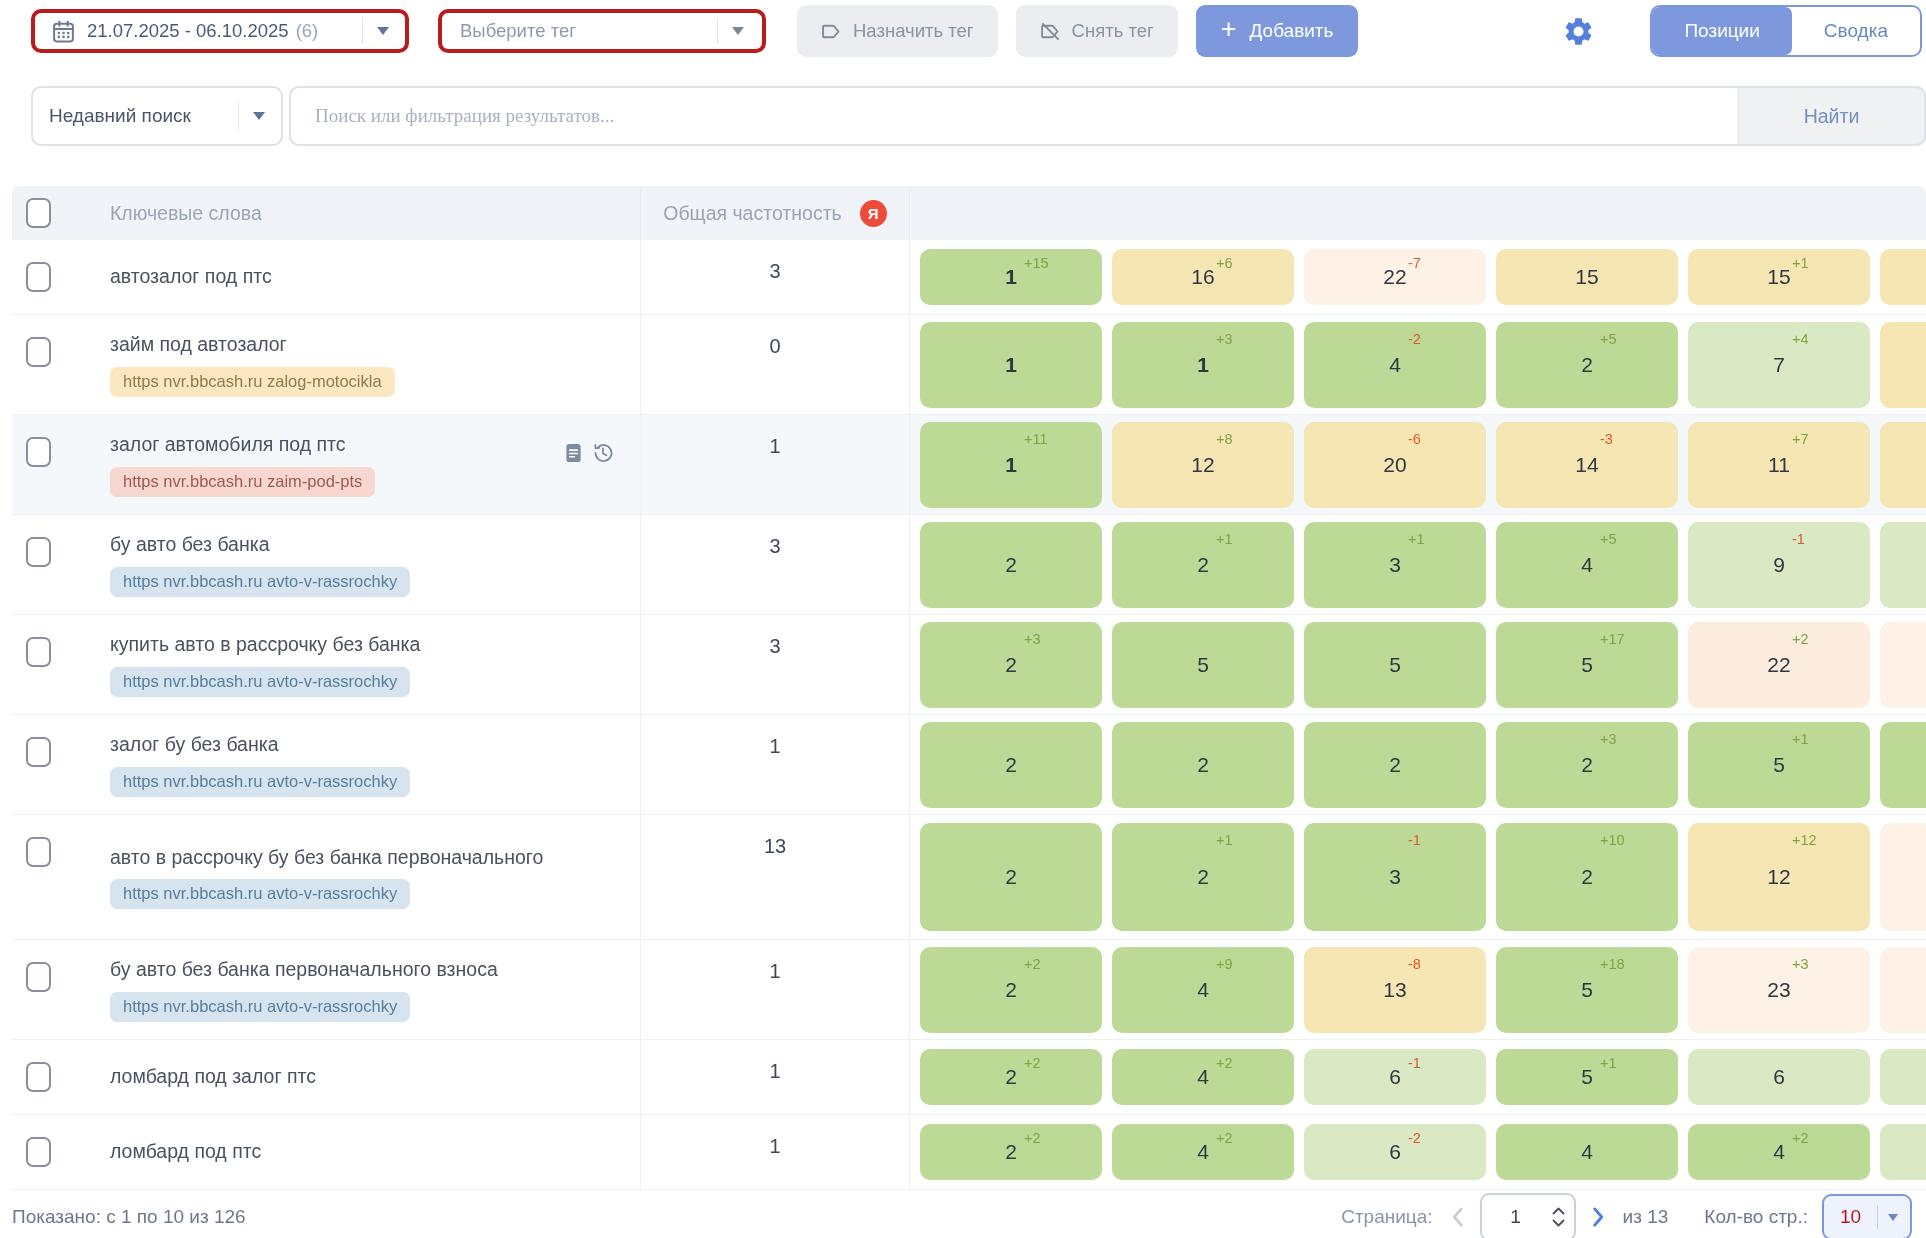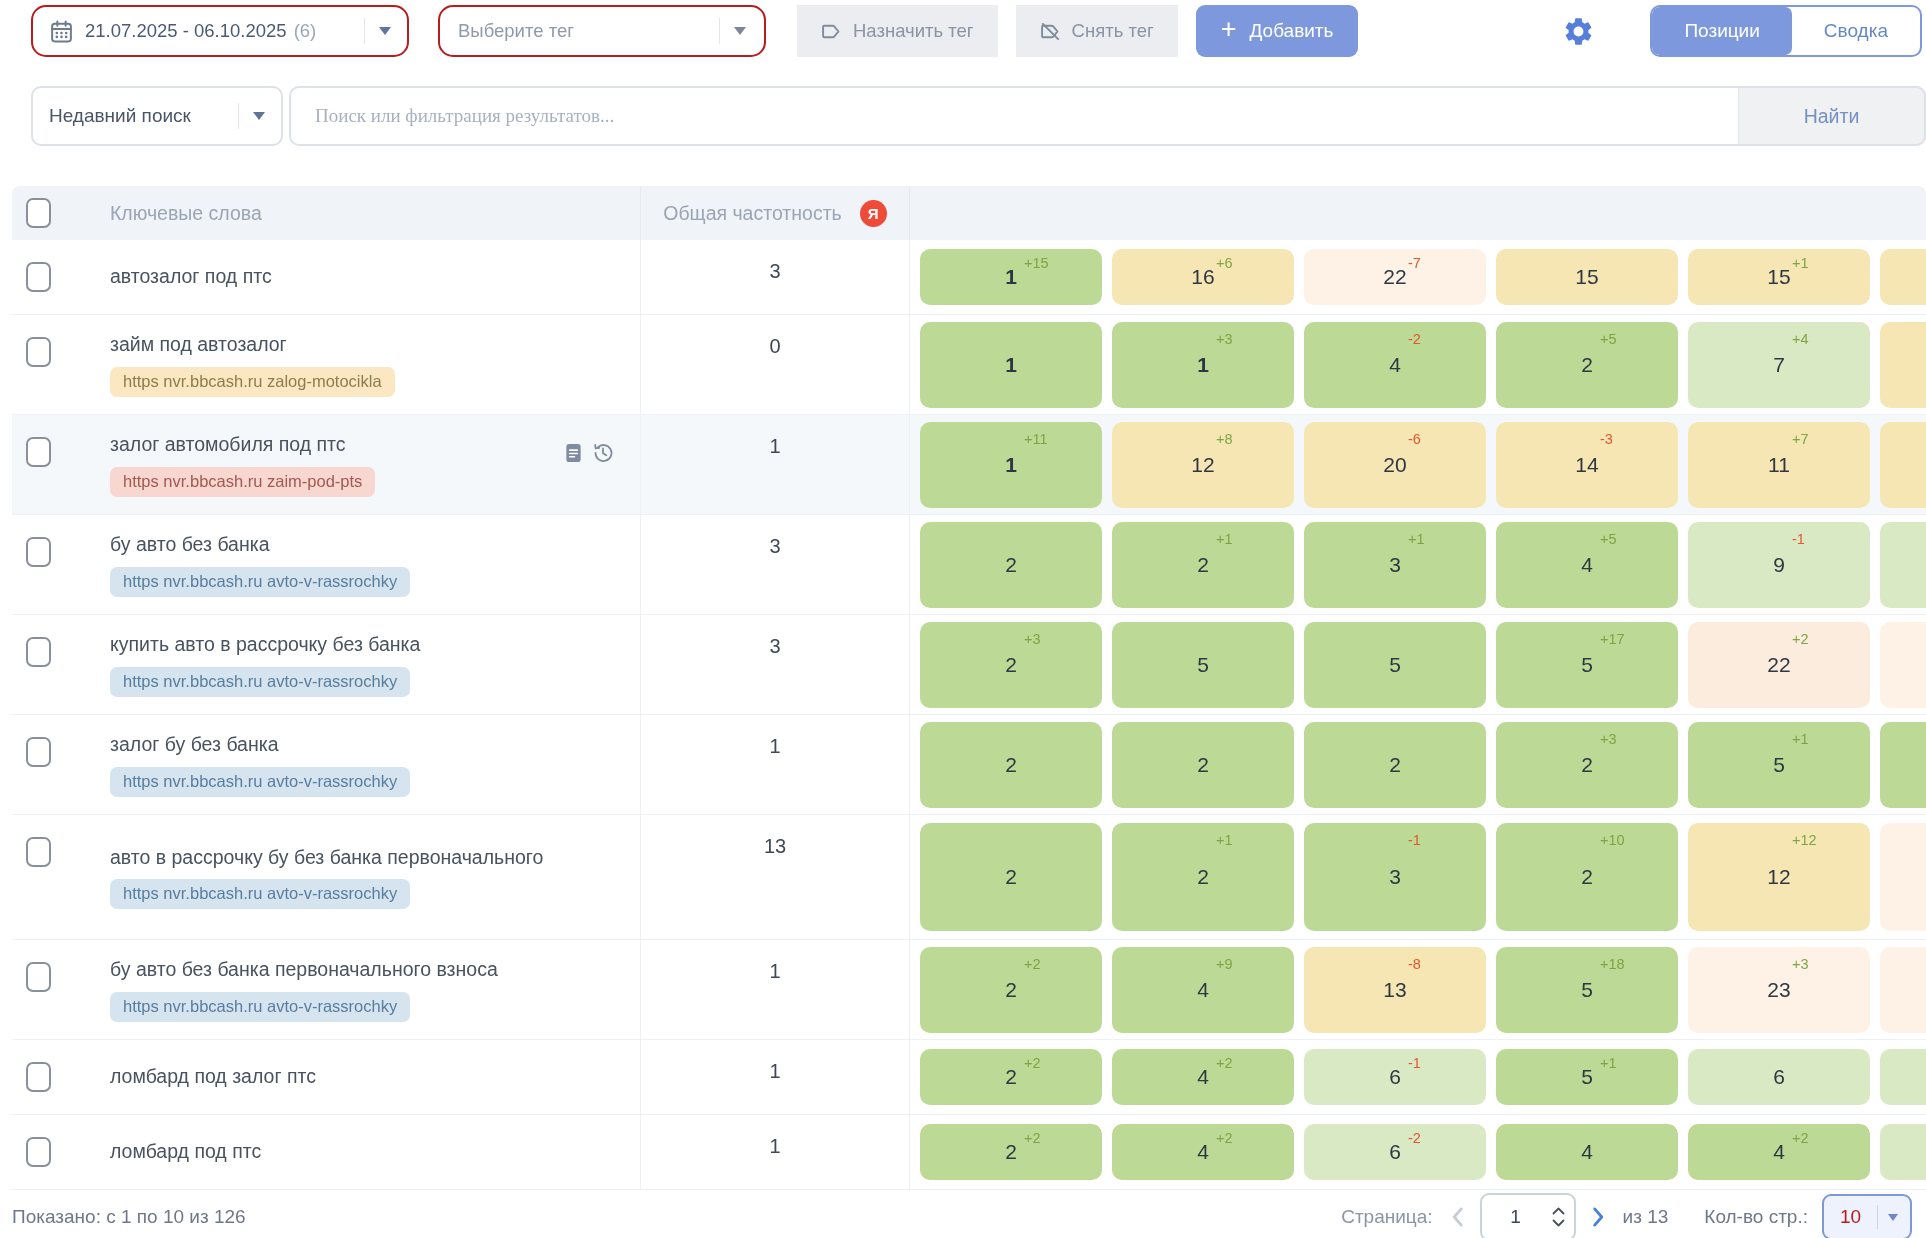--- a/index.html
+++ b/index.html
@@ -1,30 +1,30 @@
 <!DOCTYPE html>
 <html><head>
 <meta charset="utf-8">
 <style>
   html,body{margin:0;padding:0}
   body{width:1926px;height:1238px;position:relative;background:#fff;font-family:"Liberation Sans",sans-serif;overflow:hidden}
 
   
   .toolbar{position:absolute;left:31px;top:5px;right:4px;height:52px;display:flex;align-items:center}
-  .ctrl{height:52px;border:2px solid #b91c1c;border-radius:15px;display:flex;align-items:center;background:#fff;box-sizing:border-box;cursor:pointer}
+  .ctrl{height:44px;border:4px solid #b91c1c;border-radius:10px;display:flex;align-items:center;background:#fff;box-sizing:border-box;cursor:pointer}
   .datepicker{width:378px;padding:0 16px}
   .dp-label{font-size:18.5px;color:#4b5a76;margin-left:11px;white-space:nowrap}
   .dp-count{font-size:18.5px;color:#9aa6b6;margin-left:7px}
   .flexsp{flex:1}
   .vdiv{width:1px;height:26px;background:#e2e6eb}
   .tri{width:0;height:0;border-left:6px solid transparent;border-right:6px solid transparent;border-top:8px solid #62749b;margin-left:14px}
   .tagselect{width:328px;margin-left:29px;padding:8px 18px}
   .ts-label{font-size:18.5px;color:#8e99ab}
   .tagselect .tri{border-top-color:#7d8798}
-  .gbtn{height:52px;margin-left:31px;padding:0 24px;border:none;border-radius:0;background:#ebedf0;display:flex;align-items:center;gap:11px;font-size:18.5px;color:#8a94a4;font-family:inherit;cursor:pointer}
+  .gbtn{height:52px;margin-left:31px;padding:0 24px;border:none;border-radius:9px;background:#ebedf0;display:flex;align-items:center;gap:11px;font-size:18.5px;color:#8a94a4;font-family:inherit;cursor:pointer}
   .gbtn.second{margin-left:18px}
   .bluebtn{height:52px;margin-left:18px;padding:0 25px;border:none;border-radius:9px;background:#7d98dd;display:flex;align-items:center;gap:13px;font-size:19px;color:#fff;font-family:inherit;cursor:pointer}
   .plus{font-size:27px;font-weight:400;line-height:1;margin-top:-3px}
   .gear{margin-right:55px;display:flex;cursor:pointer}
   .toggle{height:52px;border:2px solid #7d98dd;border-radius:10px;display:flex;align-items:stretch;box-sizing:border-box;background:#fff;overflow:hidden}
   .seg{display:flex;align-items:center;padding:0 32px;font-size:19px;color:#6488c8;cursor:pointer}
   .seg.active{background:#7d98dd;color:#fff;border-radius:7px}
 
   
   .searchrow{position:absolute;left:31px;top:86px;right:0;height:60px;display:flex}

